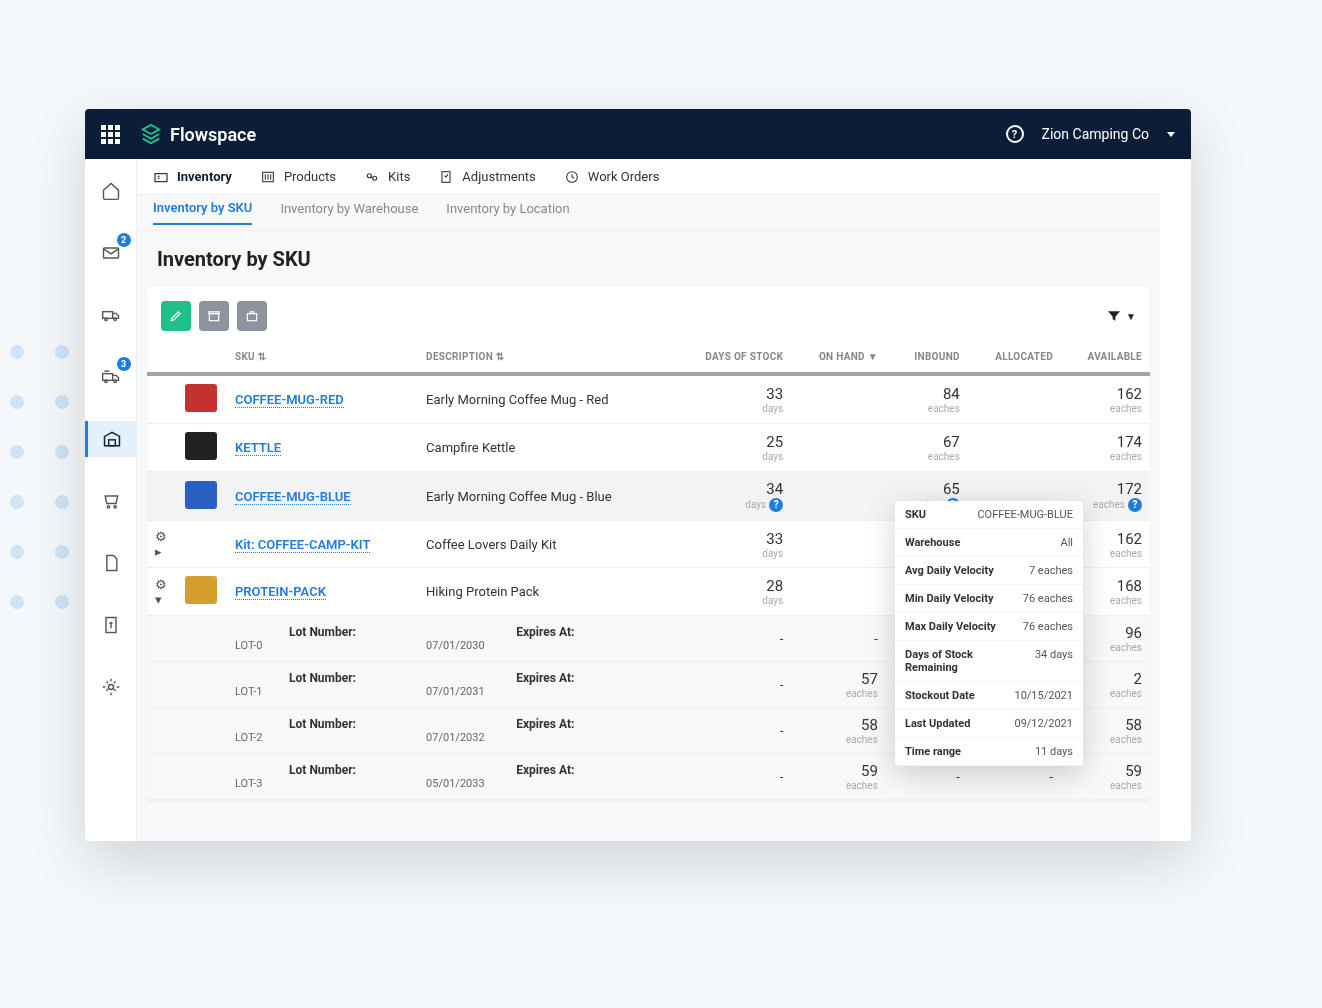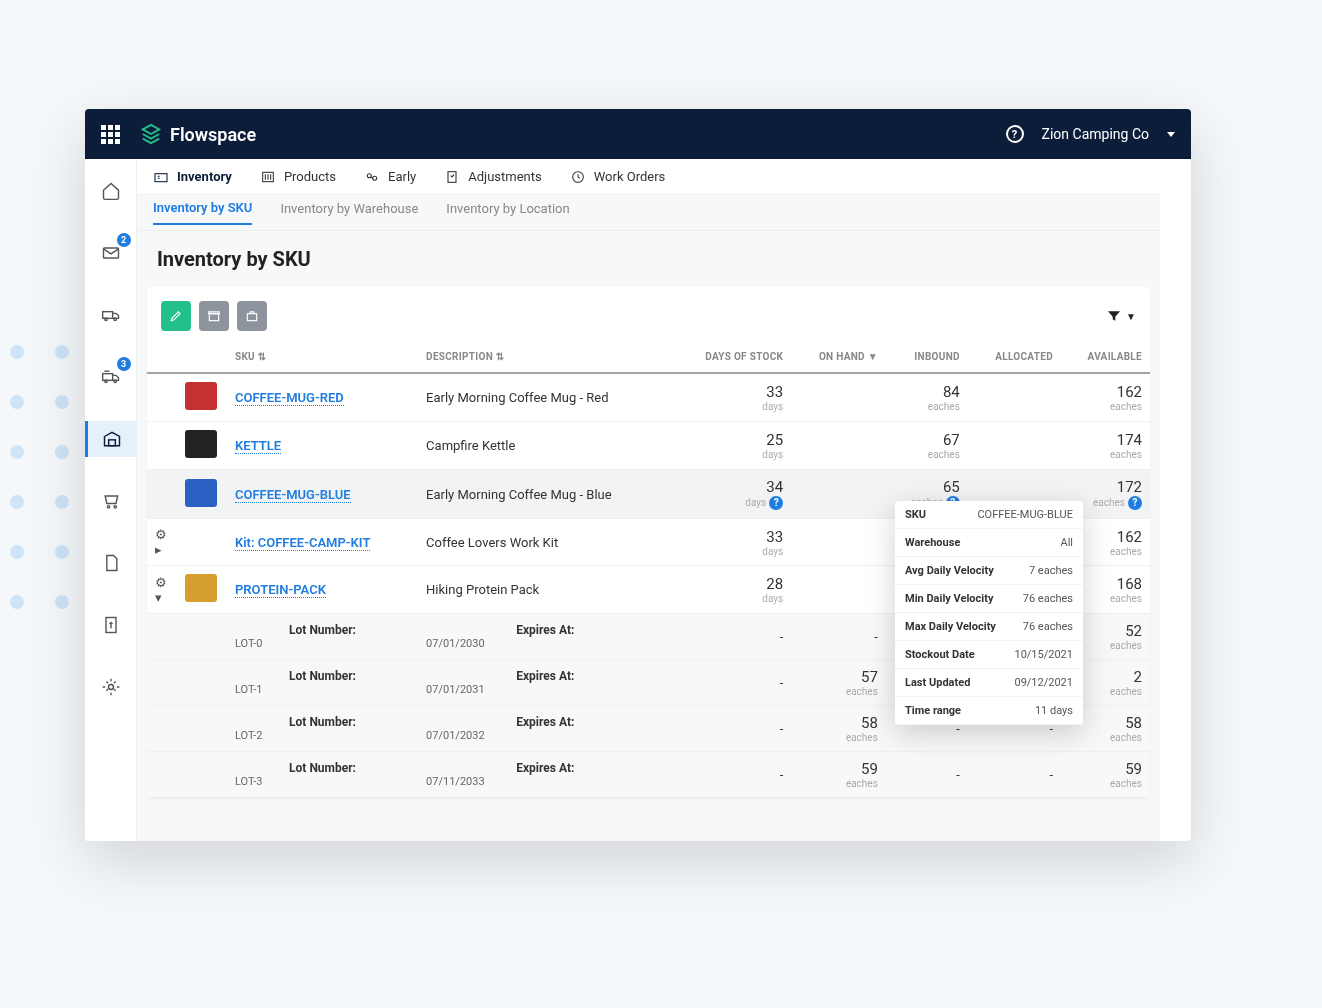--- a/index.html
+++ b/index.html
@@ -29,21 +29,21 @@
 .tabs2 .tab { cursor:pointer; padding-bottom:8px; }
 .tabs2 .tab.active { color:#1f7de0; font-weight:600; border-bottom:2px solid #1f7de0; }
 .page-title { font-size:20px; font-weight:700; color:#222; padding:16px 20px; }
 .panel { margin:0 10px; background:#fff; border-radius:4px; box-shadow:0 1px 3px rgba(0,0,0,0.05); }
 .toolbar { padding:14px 14px 10px; display:flex; gap:8px; }
 .tool-btn { width:30px; height:30px; border-radius:4px; display:flex; align-items:center; justify-content:center; color:#fff; cursor:pointer; }
 .tool-green { background:#21c08b; }
 .tool-gray { background:#8d949d; }
 .filter-btn { margin-left:auto; color:#222; display:flex; align-items:center; gap:4px; cursor:pointer; font-size:16px;}
 table { width:100%; border-collapse:collapse; font-size:13px; }
-th { text-align:left; color:#888; font-size:10px; font-weight:700; letter-spacing:0.3px; padding:10px 8px; border-bottom:2px solid #a3a3a3; }
+th { text-align:left; color:#888; font-size:10px; font-weight:700; letter-spacing:0.3px; padding:10px 8px; border-bottom:4px solid #a3a3a3; }
 th.r { text-align:right; }
 td { padding:8px 8px; border-bottom:1px solid #f0f0f0; vertical-align:middle; color:#333; }
 td.r { text-align:right; }
 .sku-link { color:#1f7de0; font-weight:600; border-bottom:1px dotted #1f7de0; cursor:pointer; }
 .thumb { width:32px; height:28px; border-radius:3px; display:inline-block; }
 .sub { font-size:10px; color:#aaa; }
 .val { font-size:15px; font-weight:400; color:#333; }
 tr.highlight { background:#f2f3f5; }
 tr.lot td { background:#f7f8fa; }
 .lot-label { font-weight:700; font-size:12px;text-align:center; }
@@ -178,21 +178,21 @@
             <path d="M8 8v8m4-8v8m4-8v8"></path>
           </svg>
           <span>Products</span>
         </div>
         <div class="tab ">
           <svg viewBox="0 0 24 24" fill="none" stroke="currentColor" stroke-width="1.6">
             <circle cx="8" cy="10" r="3"></circle>
             <circle cx="16" cy="14" r="3"></circle>
             <path d="M10 12l4 2"></path>
           </svg>
-          <span>Early</span>
+          <span>Kits</span>
         </div>
         <div class="tab ">
           <svg viewBox="0 0 24 24" fill="none" stroke="currentColor" stroke-width="1.6">
             <rect x="6" y="4" width="12" height="16"></rect>
             <path d="M10 10l2 2 3-4"></path>
           </svg>
           <span>Adjustments</span>
         </div>
         <div class="tab ">
           <svg viewBox="0 0 24 24" fill="none" stroke="currentColor" stroke-width="1.6">
@@ -310,21 +310,21 @@
                 <div class="val">172</div>
                 <div class="sub">eaches<span class="q-icon">?</span></div>
               </td>
   </tr>
             <tr class="">
     <td>
                 <span class="icon-cluster">⚙ ▸</span>
               </td>
     <td></td>
     <td><span class="sku-link">Kit: COFFEE-CAMP-KIT</span></td>
-    <td>Coffee Lovers Work Kit</td>
+    <td>Coffee Lovers Daily Kit</td>
     <td class="r">
                 <div class="val">33</div>
                 <div class="sub">days</div>
               </td>
     <td class="r"></td>
     <td class="r">
                 <div class="val">-</div>
                 <div class="sub"></div>
               </td>
     <td class="r"></td>
@@ -364,21 +364,21 @@
               </td>
     <td>
                 <div class="lot-label">Expires At:</div>
                 <div class="sub" style="font-size:11px;color:#666">07/01/2030</div>
               </td>
     <td class="r">-</td>
     <td class="r">-</td>
     <td class="r">-</td>
     <td class="r">-</td>
     <td class="r">
-                <div class="val">52</div>
+                <div class="val">96</div>
                 <div class="sub">eaches</div>
               </td>
   </tr>
             <tr class="lot">
     <td></td>
               <td></td>
     <td>
                 <div class="lot-label">Lot Number:</div>
                 <div class="sub" style="font-size:11px;color:#666">LOT-1</div>
               </td>
@@ -426,21 +426,21 @@
   </tr>
             <tr class="lot">
     <td></td>
               <td></td>
     <td>
                 <div class="lot-label">Lot Number:</div>
                 <div class="sub" style="font-size:11px;color:#666">LOT-3</div>
               </td>
     <td>
                 <div class="lot-label">Expires At:</div>
-                <div class="sub" style="font-size:11px;color:#666">07/11/2033</div>
+                <div class="sub" style="font-size:11px;color:#666">05/01/2033</div>
               </td>
     <td class="r">-</td>
     <td class="r">
                 <div class="val">59</div>
                 <div class="sub">eaches</div>
               </td>
     <td class="r">-</td>
     <td class="r">-</td>
     <td class="r">
                 <div class="val">59</div>
@@ -468,20 +468,24 @@
         </div>
         <div class="pop-row">
           <span class="k">Min Daily Velocity</span>
           <span class="v">76 eaches</span>
         </div>
         <div class="pop-row">
           <span class="k">Max Daily Velocity</span>
           <span class="v">76 eaches</span>
         </div>
         <div class="pop-row">
+          <span class="k">Days of Stock Remaining</span>
+          <span class="v">34 days</span>
+        </div>
+        <div class="pop-row">
           <span class="k">Stockout Date</span>
           <span class="v">10/15/2021</span>
         </div>
         <div class="pop-row">
           <span class="k">Last Updated</span>
           <span class="v">09/12/2021</span>
         </div>
         <div class="pop-row">
           <span class="k">Time range</span>
           <span class="v">11 days</span>

